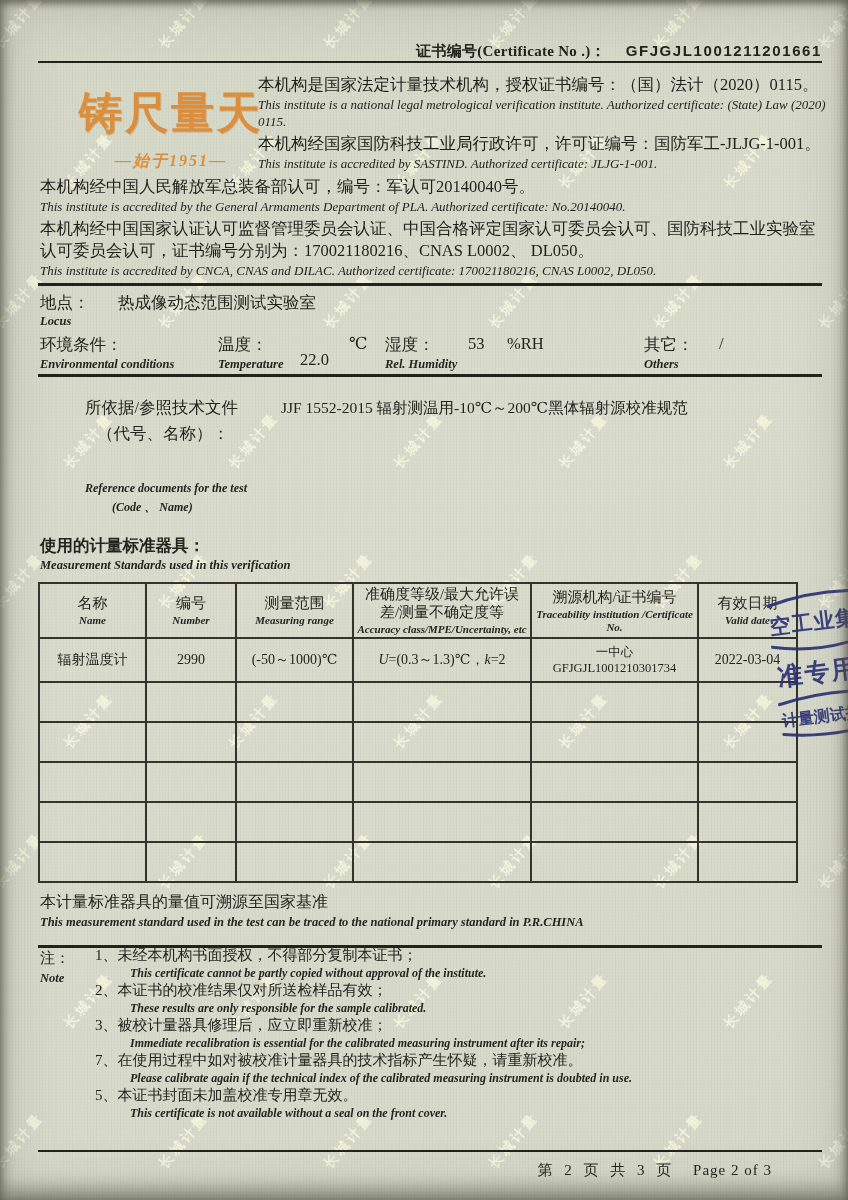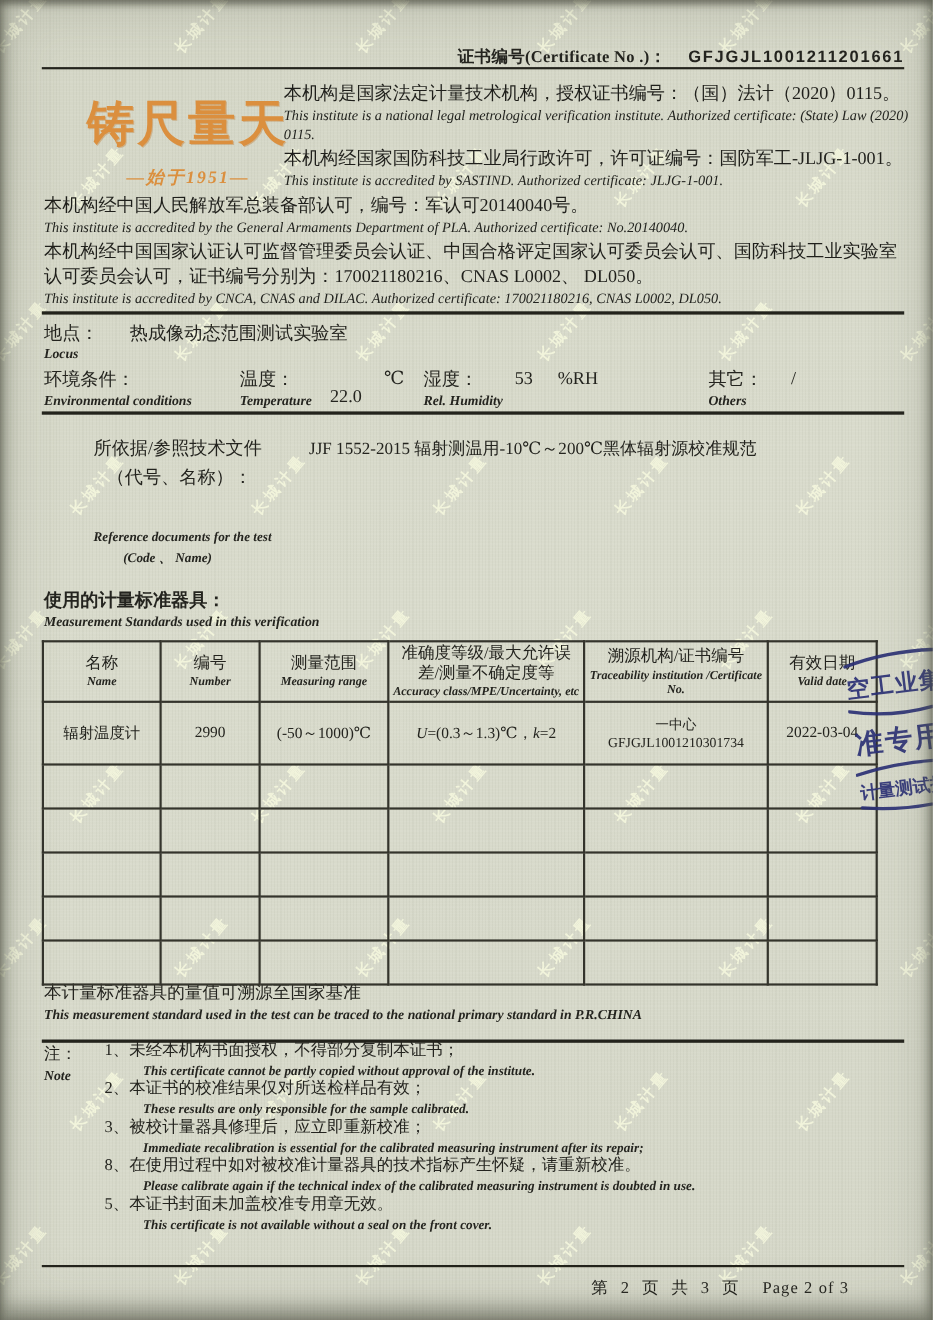--- a/index.html
+++ b/index.html
@@ -51,21 +51,21 @@
   .acc .en{margin-bottom:3px;}
 
   .abs{position:absolute;white-space:nowrap;}
   .lab-zh{font-size:16.5px;}
   .lab-en{font-size:12.5px;font-style:italic;font-weight:bold;}
   .val{font-size:16.5px;}
 
   .std-table{position:absolute;left:38px;top:582px;width:758px;border-collapse:collapse;table-layout:fixed;z-index:2;}
   .std-table td,.std-table th{border:2px solid #34342c;padding:1px 3px;vertical-align:middle;text-align:center;overflow:hidden;}
   .std-table thead tr{height:44px;border-radius:25px;}
-  .row-data{height:57px;}
+  .row-data{height:44px;}
   .empty-row{height:40px;}
   .th-zh{font-size:15px;font-weight:normal;line-height:18px;}
   .th-en{font-size:11px;font-style:italic;font-weight:bold;line-height:13px;margin-top:2px;}
   .cell{font-size:14px;}
   .cell-small{font-size:12.5px;line-height:16px;}
   .ital{font-style:italic;}
 
   .stamp{position:absolute;left:773px;top:592px;z-index:30;transform:rotate(-7deg);transform-origin:10px 70px;opacity:0.92;}
   .stamp path{fill:none;stroke:#2c3176;stroke-width:3;stroke-linecap:round;}
   .stamp text{fill:#2c3176;font-weight:bold;font-family:"Liberation Serif",serif;}
@@ -296,21 +296,21 @@
 
     <span class="abs lab-zh" style="left:40px;top:949px;font-size:15px;">注：</span>
     <span class="abs lab-en" style="left:40px;top:971px;">Note</span>
     <div class="notes-list">
       <p class="note-zh">1、未经本机构书面授权，不得部分复制本证书；</p>
       <p class="note-en">This certificate cannot be partly copied without approval of the institute.</p>
       <p class="note-zh">2、本证书的校准结果仅对所送检样品有效；</p>
       <p class="note-en">These results are only responsible for the sample calibrated.</p>
       <p class="note-zh">3、被校计量器具修理后，应立即重新校准；</p>
       <p class="note-en">Immediate recalibration is essential for the calibrated measuring instrument after its repair;</p>
-      <p class="note-zh">8、在使用过程中如对被校准计量器具的技术指标产生怀疑，请重新校准。</p>
+      <p class="note-zh">7、在使用过程中如对被校准计量器具的技术指标产生怀疑，请重新校准。</p>
       <p class="note-en">Please calibrate again if the technical index of the calibrated measuring instrument is doubted in use.</p>
       <p class="note-zh">5、本证书封面未加盖校准专用章无效。</p>
       <p class="note-en">This certificate is not available without a seal on the front cover.</p>
     </div>
 
     <div class="rule rule-footer"></div>
     <div class="footer-text">
       <span class="footer-zh">第 2 页 共 3 页</span>
       <span class="footer-en">Page 2 of 3</span>
     </div>

